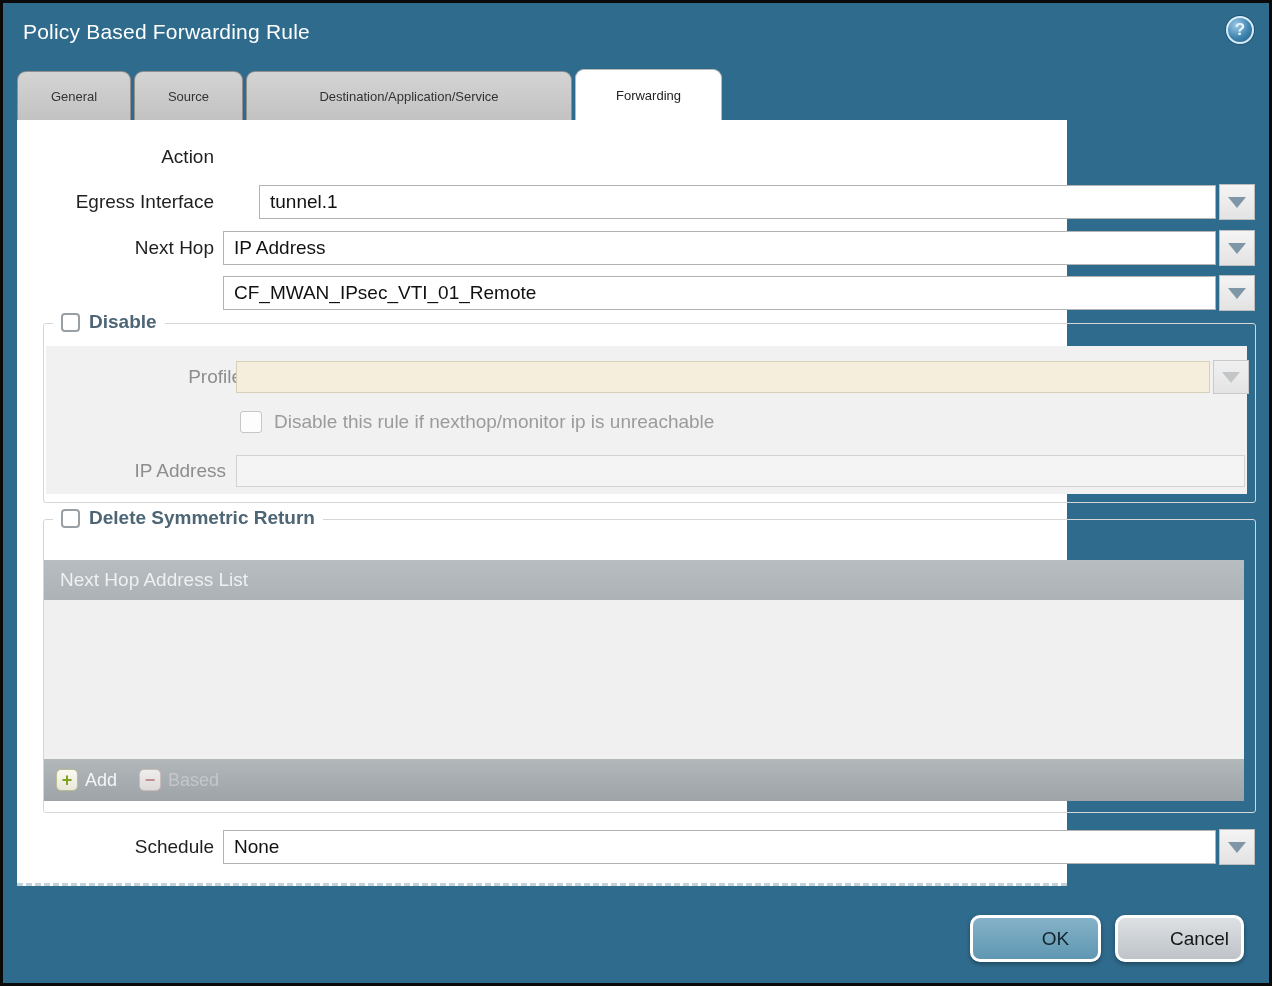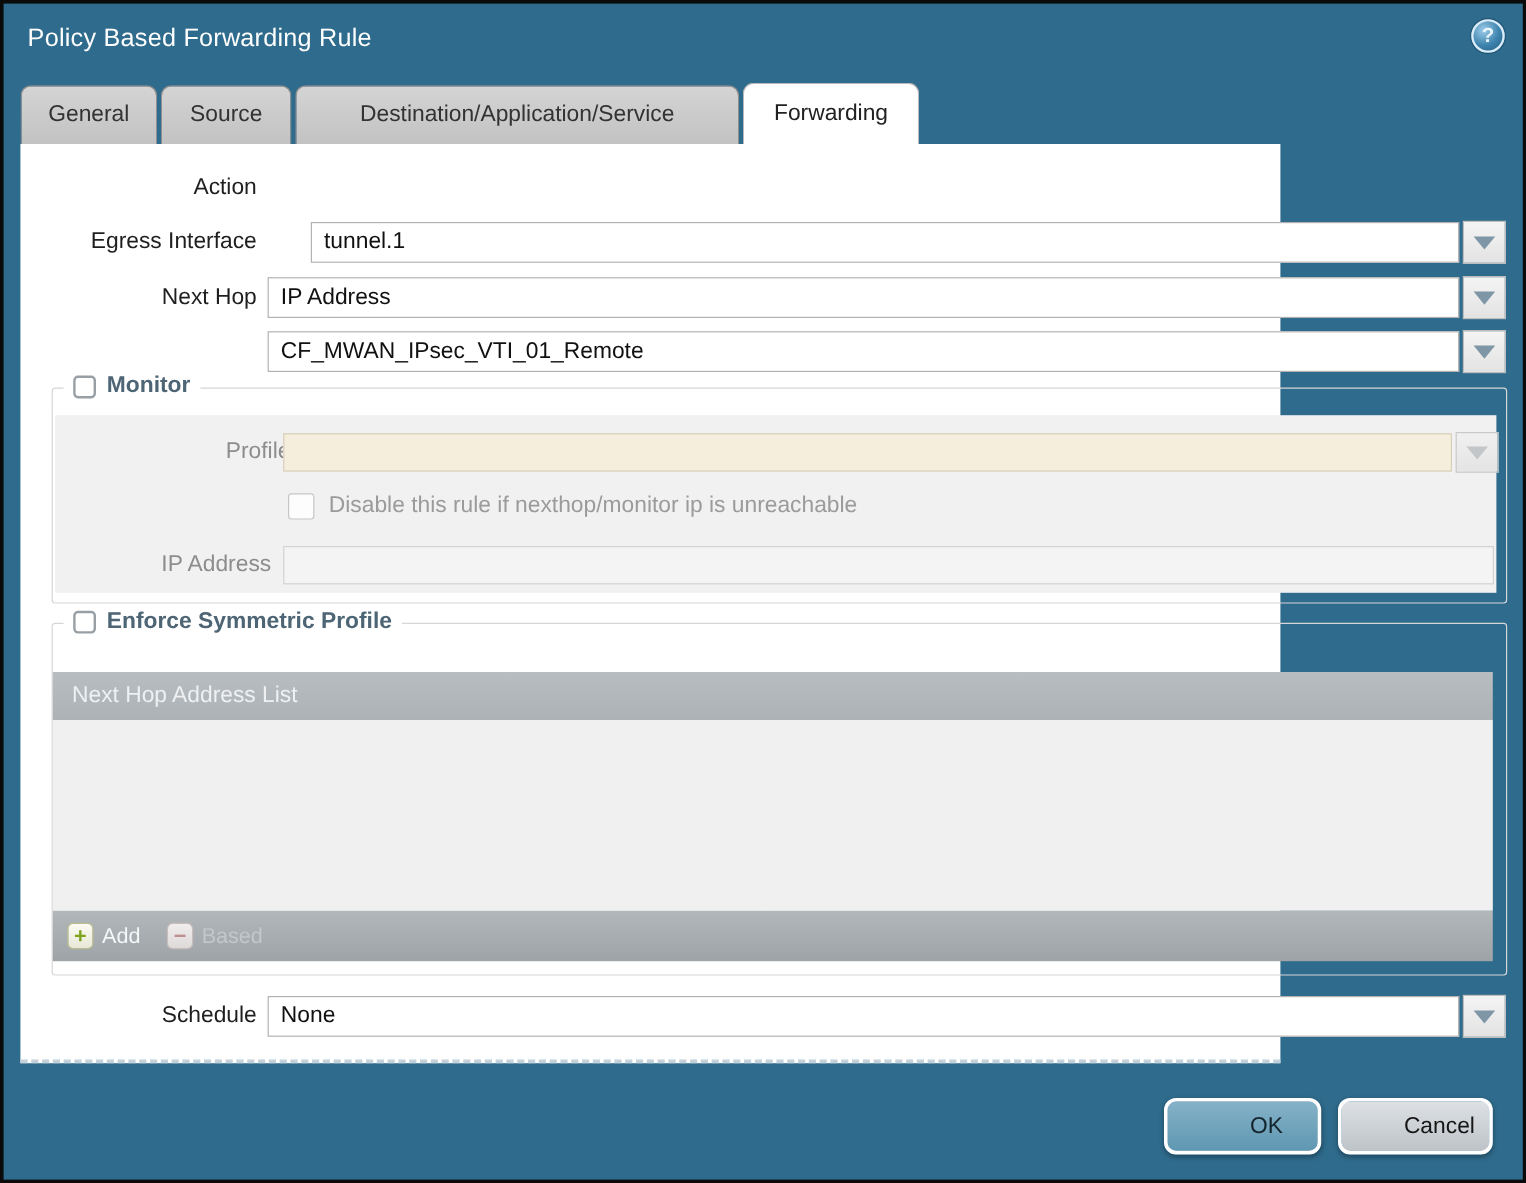--- a/index.html
+++ b/index.html
@@ -18,26 +18,26 @@
     border:2px solid #d7ecf8;display:flex;align-items:center;justify-content:center;
     color:#eaf5fc;font-size:17px;font-weight:bold;cursor:pointer;
     box-shadow:0 0 0 1px rgba(20,60,85,.5);
   }
   
   .tabs{position:absolute;left:14px;top:66px;display:flex;gap:3px;align-items:flex-end;height:51px;}
   .tab{
     height:49px;display:flex;align-items:center;justify-content:center;
     background:linear-gradient(#d4d4d4,#c2c2c2);
     border:1px solid #8f8f8f;border-bottom:none;border-radius:9px 9px 0 0;
-    font-size:19px;color:#333;cursor:pointer;padding:0 4px;
+    font-size:13px;color:#333;cursor:pointer;padding:0 4px;
   }
   .tab.active{
     height:51px;background:#ffffff;color:#222;border-color:#b9b9b9;z-index:2;
   }
-  .t-general{width:114px}.t-source{width:109px}.t-dest{width:370px}.t-fwd{width:147px}
+  .t-general{width:114px}.t-source{width:109px}.t-dest{width:326px}.t-fwd{width:147px}
   
   .panel{
     position:absolute;left:14px;top:117px;width:1050px;height:766px;background:#ffffff;
     border-bottom:3px dashed #c3d2da;z-index:1;
   }
   .row-label{
     position:absolute;width:190px;text-align:right;font-size:19px;color:#1f1f1f;line-height:34px;
   }
   .combo{position:absolute;left:206px;width:1032px;height:34px;display:flex;}
   .combo .val{
@@ -147,41 +147,41 @@
     <div class="combo" style="top:156px;">
       <div class="val">CF_MWAN_IPsec_VTI_01_Remote</div>
       <div class="dd">
           <span class="arrow"></span>
         </div>
     </div>
 
     <div class="fs fs-monitor">
       <div class="fs-legend">
         <div class="cb"></div>
-        <div class="cap">Monitor</div>
+        <div class="cap">Disable</div>
       </div>
       <div class="fs-inner"></div>
 
       <div class="dim-label" style="left:38px;top:37px;">Profile</div>
       <div class="field-disabled" style="left:192px;top:37px;width:974px;"></div>
       <div class="dd-disabled" style="left:1169px;top:36px;">
           <span class="arrow disabled"></span>
         </div>
 
       <div class="sub-cb" style="left:196px;top:87px;"></div>
       <div class="sub-cb-label" style="left:230px;top:86px;">Disable this rule if nexthop/monitor ip is unreachable</div>
 
       <div class="dim-label" style="left:22px;top:131px;">IP Address</div>
       <div class="field-empty" style="left:192px;top:131px;width:1009px;"></div>
     </div>
 
     <div class="fs fs-enforce">
       <div class="fs-legend">
         <div class="cb"></div>
-        <div class="cap">Enforce Symmetric Profile</div>
+        <div class="cap">Delete Symmetric Return</div>
       </div>
 
       <div class="nh-table">
         <div class="nh-head">Next Hop Address List</div>
         <div class="nh-body"></div>
         <div class="nh-foot">
           <div class="tbtn">
             <span class="ic ic-add">+</span>
             <span class="lbl-add">Add</span>
           </div>

